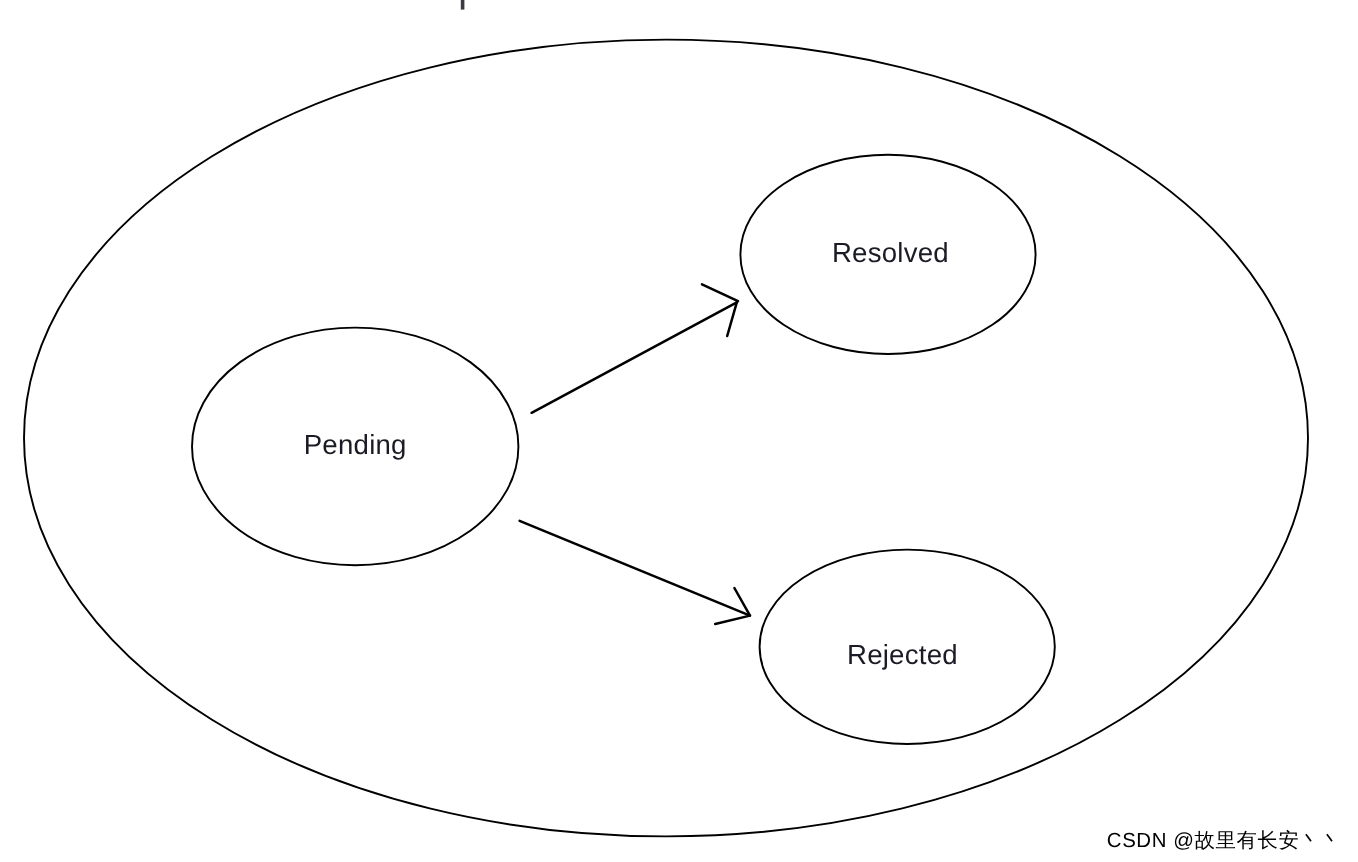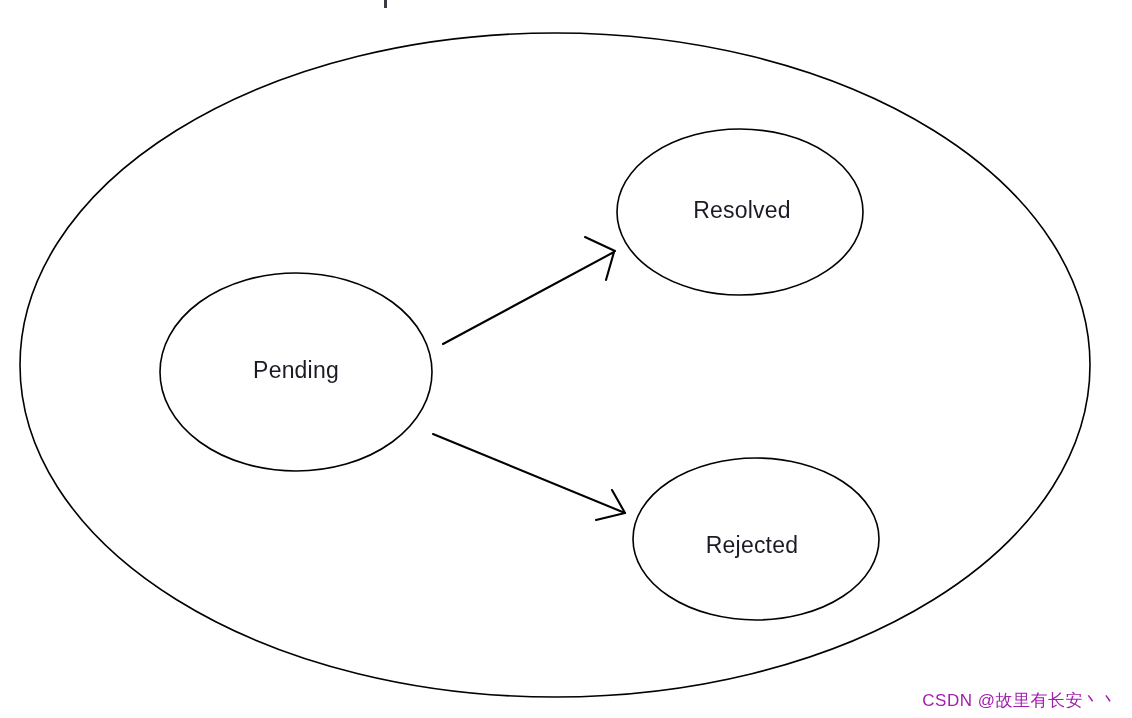--- a/index.html
+++ b/index.html
@@ -54,21 +54,21 @@
     text-anchor: middle;
     dominant-baseline: middle;
     letter-spacing: 0.2px;
   }
   .watermark {
     position: absolute;
     right: 14px;
     bottom: 6px;
     font-family: "Liberation Sans", sans-serif;
     font-size: 17px;
-    color: #a21caf;
+    color: #000000;
     white-space: nowrap;
     letter-spacing: 0.5px;
   }
   .top-fragment {
     position: absolute;
     left: 384px;
     top: 0px;
     width: 3px;
     height: 8px;
     background: #3b3b44;

